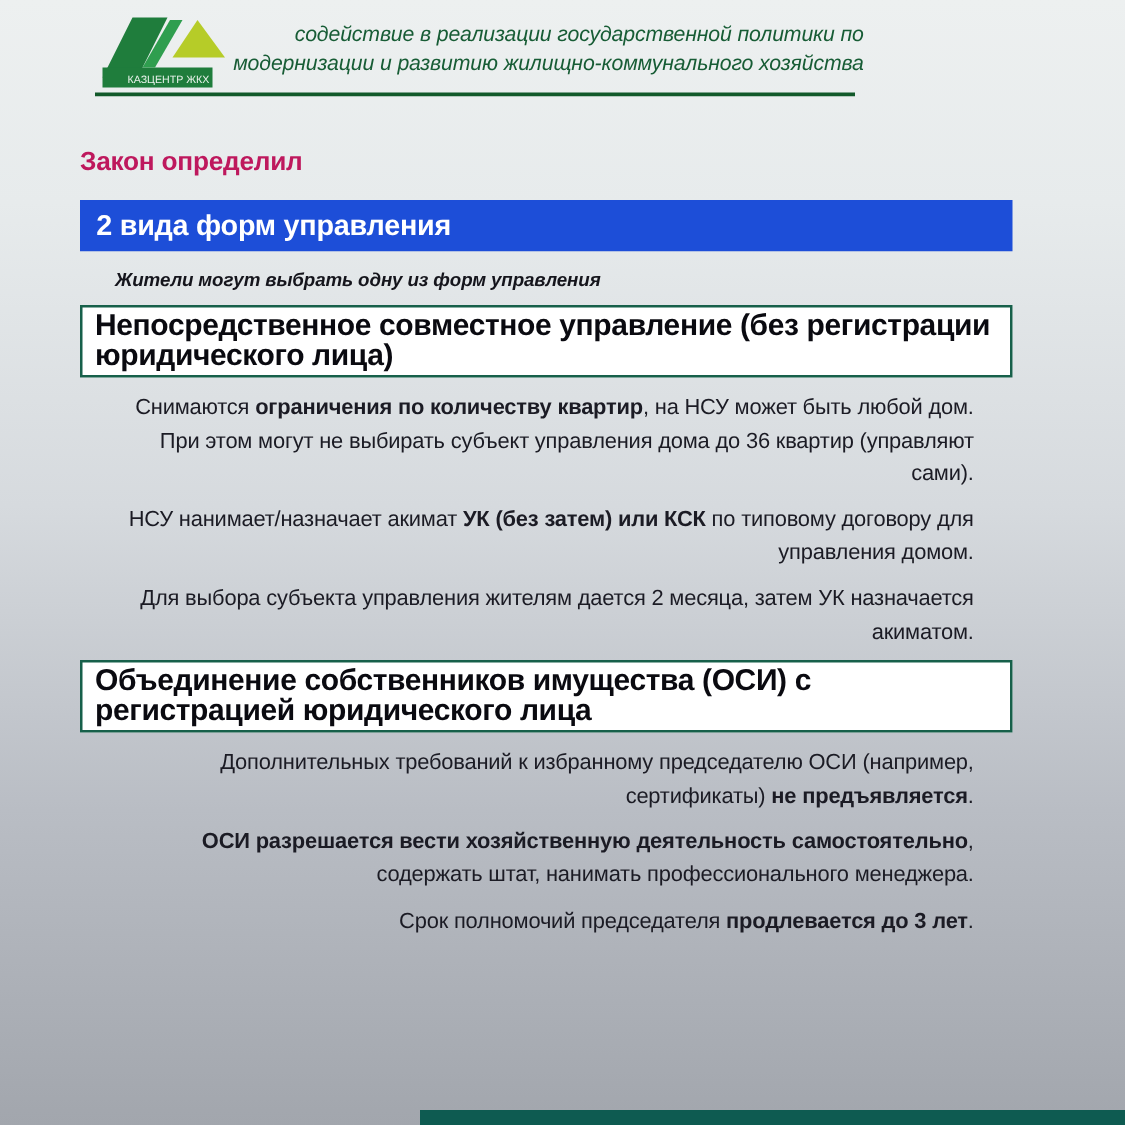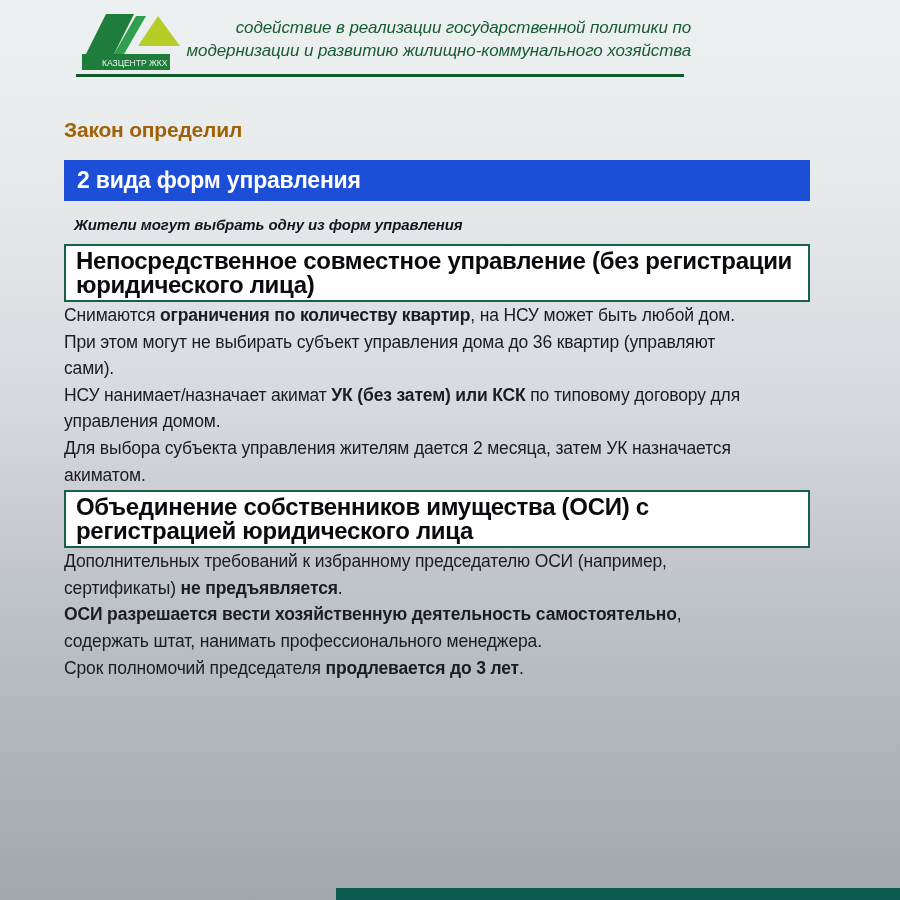--- a/index.html
+++ b/index.html
@@ -15,38 +15,38 @@
   .logo{position:absolute;left:72px;top:6px;width:130px;height:70px;}
   .tagline{
     position:absolute;left:186px;top:16px;max-width:505px;
     font-style:italic;font-size:17px;line-height:23px;
     color:#175c35;letter-spacing:-0.1px;text-align:right;
   }
   .rule{position:absolute;left:76px;top:74px;width:608px;height:3px;background:#11592a;}
 
   
   .content{position:absolute;left:64px;top:118px;width:746px;color:#1b1b24;}
-  h1.title{margin:0;font-size:21px;line-height:24px;font-weight:700;color:#a16207;letter-spacing:-0.2px;}
+  h1.title{margin:0;font-size:21px;line-height:24px;font-weight:700;color:#be185d;letter-spacing:-0.2px;}
   .banner{
     margin-top:18px;height:41px;background:#1d4ed8;display:flex;align-items:center;
     padding-left:13px;box-sizing:border-box;
   }
   .banner span{color:#ffffff;font-size:23px;font-weight:700;letter-spacing:-0.2px;}
   .subtitle{
-    margin-top:15px;margin-left:10px;font-style:italic;font-weight:700;
+    margin-top:15px;margin-left:28px;font-style:italic;font-weight:700;
     font-size:15px;color:#15151c;letter-spacing:-0.1px;
   }
   .box{
     margin-top:11px;background:#ffffff;border:2px solid #17604a;
     padding:3px 10px;box-sizing:border-box;width:746px;
   }
   .box span{font-size:24px;line-height:23px;font-weight:700;color:#0a0a10;letter-spacing:-0.3px;}
   p.para{
-    margin:0;max-width:705px;font-size:17.5px;line-height:26.6px;
-    letter-spacing:-0.15px;color:#1b1b24;
+    margin:10px;max-width:705px;font-size:17.5px;line-height:26.6px;
+    letter-spacing:-0.15px;color:#1b1b24;text-align:right;
   }
   p.para .b{font-weight:700;}
   .mt14{margin-top:2px;} .mt15{margin-top:15px;} .mt16{margin-top:16px;}
   .mt18{margin-top:18px;} .mt20{margin-top:20px;} .mt21{margin-top:21px;}
   .mt22{margin-top:22px;}
 
   
   .footer-bar{position:absolute;left:336px;bottom:0;width:564px;height:12px;background:#0e5b51;}
 </style>
 </head>

